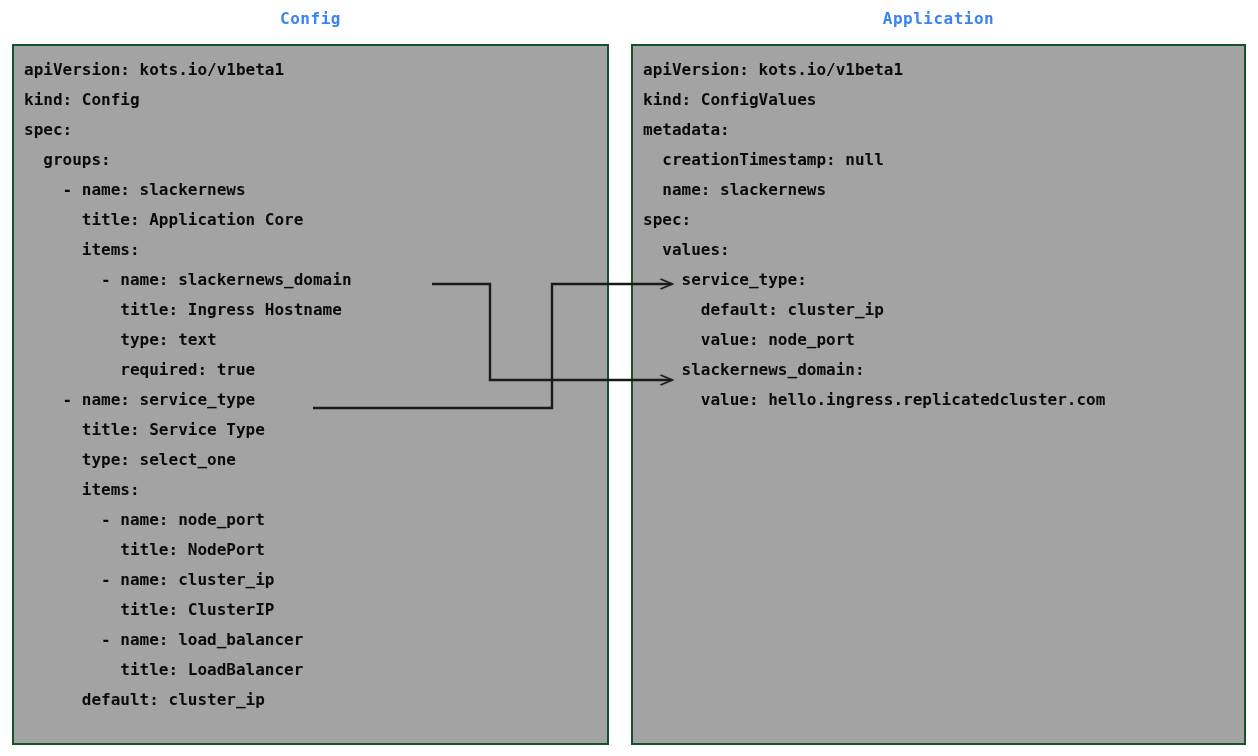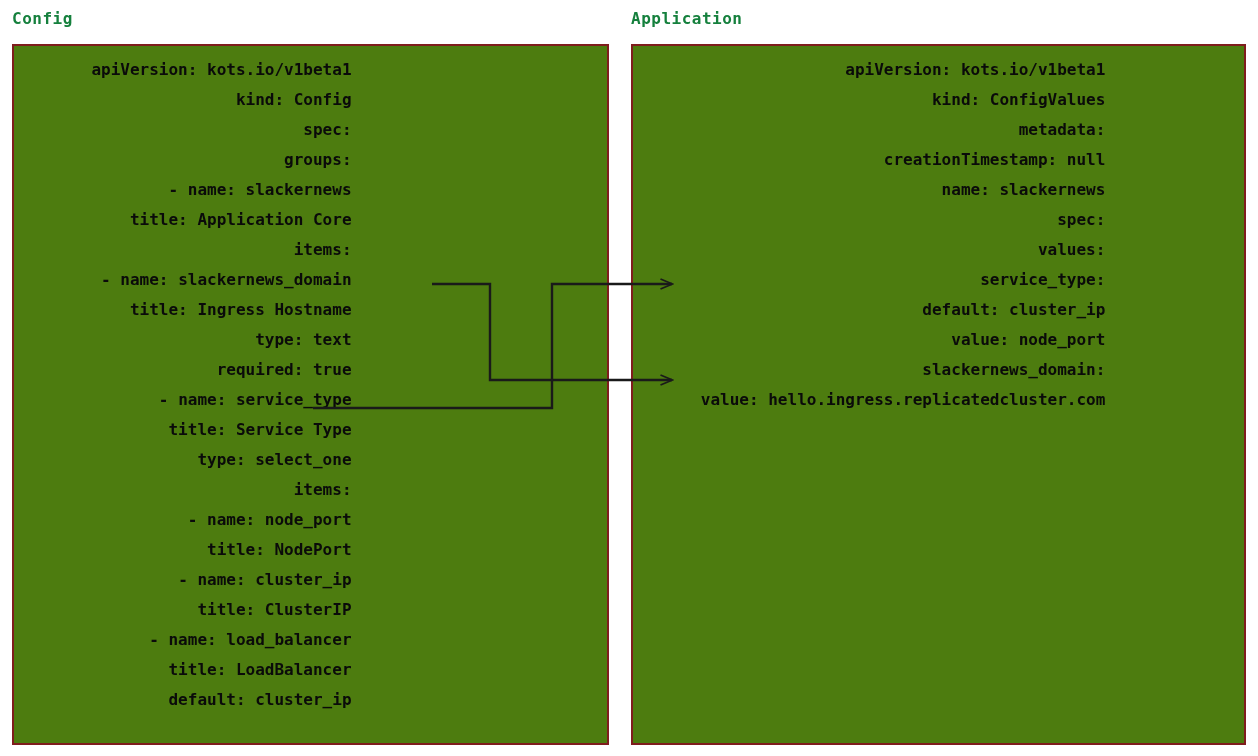--- a/index.html
+++ b/index.html
@@ -21,37 +21,37 @@
     width: 1258px;
     height: 756px;
   }
 
   
   .panel-title {
     position: absolute;
     font-family: "DejaVu Sans Mono", "Liberation Mono", monospace;
     font-size: 16px;
     font-weight: bold;
-    color: #15803d;
+    color: #3b82f6;
+    text-align: center;
     white-space: pre;
     letter-spacing: 0.5px;
     top: 8px;
     line-height: 22px;
   }
   #title-config  { left: 12px;  width: 597px; }
   #title-values  { left: 631px; width: 615px; }
 
   
   .panel {
     position: absolute;
-    background: #4d7c0f;
-    border: 2px solid #7f1d1d;
+    background: #a3a3a3;
+    border: 2px solid #14532d;
     box-sizing: border-box;
     overflow: hidden;
-    text-align: right;
   }
   #panel-config {
     left: 12px;
     top: 44px;
     width: 597px;
     height: 701px;
   }
   #panel-values {
     left: 631px;
     top: 44px;

